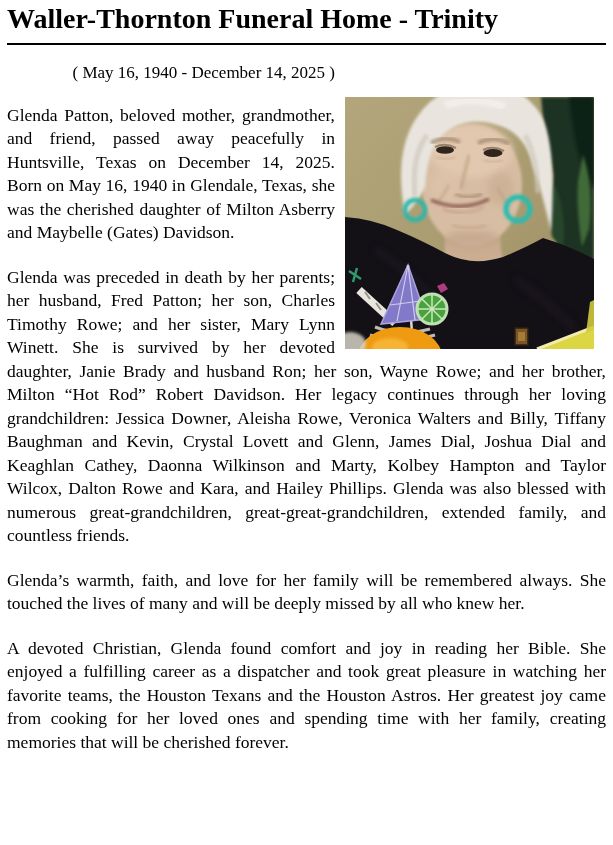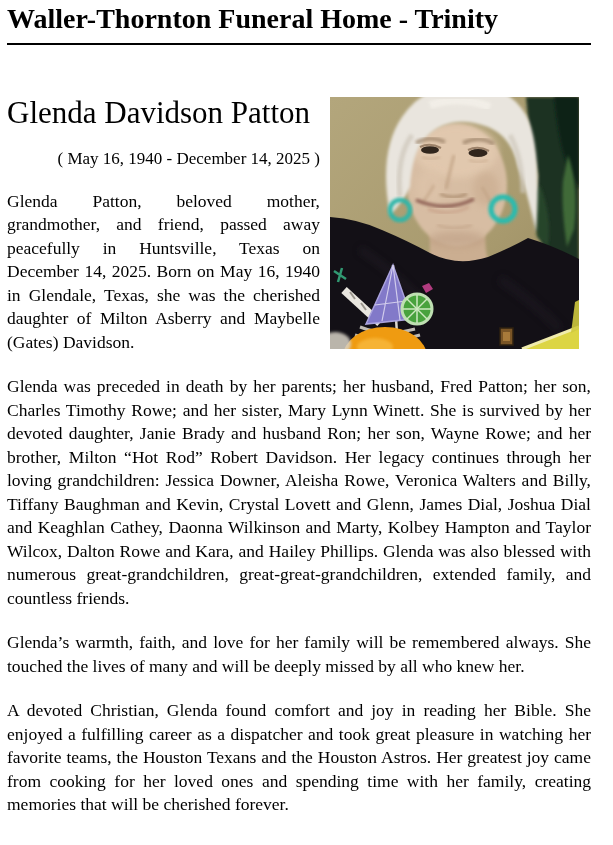--- a/index.html
+++ b/index.html
@@ -1,21 +1,21 @@
 <!DOCTYPE html>
 <html><head>
 <meta charset="utf-8">
 <style>
   html, body { margin: 0; padding: 0; background: #ffffff; }
   body {
     width: 613px;
     color: #000;
     font-family: "Liberation Serif", "DejaVu Serif", serif;
   }
-  .page { padding: 2px 22px 8px 7px; }
+  .page { padding: 2px 7px 8px 7px; }
 
   h1.site-header {
     font-size: 28px;
     line-height: 1.2;
     font-weight: bold;
     margin: 0 0 7px 0;
   }
   hr.header-divider {
     border: 0;
     border-top: 2px solid #000;
@@ -150,21 +150,20 @@
 
       <rect x="170" y="231" width="13" height="17" fill="#7a5526" stroke="#2e2110" stroke-width="1.5"></rect>
       <rect x="173" y="235" width="7" height="9" fill="#a87a3a"></rect>
 
       <path d="M192,252 L249,230 L249,252 Z" fill="#dcd544"></path>
       <path d="M192,252 L249,230" stroke="#f0ecac" stroke-width="3"></path>
       <path d="M245,205 L249,203 L249,232 L241,236 Z" fill="#cfc93e" opacity="0.9"></path>
     </svg>
   </div>
 
-  <h2 class="deceased-name">Glenda Davidson Patton</h2>
   <p class="dates">( May 16, 1940 - December 14, 2025 )</p>
 
   <p class="body-text">Glenda Patton, beloved mother, grandmother, and friend, passed away peacefully in Huntsville, Texas on December 14, 2025. Born on May 16, 1940 in Glendale, Texas, she was the cherished daughter of Milton Asberry and Maybelle (Gates) Davidson.</p>
   <p class="body-text">Glenda was preceded in death by her parents; her husband, Fred Patton; her son, Charles Timothy Rowe; and her sister, Mary Lynn Winett. She is survived by her devoted daughter, Janie Brady and husband Ron; her son, Wayne Rowe; and her brother, Milton “Hot Rod” Robert Davidson. Her legacy continues through her loving grandchildren: Jessica Downer, Aleisha Rowe, Veronica Walters and Billy, Tiffany Baughman and Kevin, Crystal Lovett and Glenn, James Dial, Joshua Dial and Keaghlan Cathey, Daonna Wilkinson and Marty, Kolbey Hampton and Taylor Wilcox, Dalton Rowe and Kara, and Hailey Phillips. Glenda was also blessed with numerous great-grandchildren, great-great-grandchildren, extended family, and countless friends.</p>
   <p class="body-text">Glenda’s warmth, faith, and love for her family will be remembered always. She touched the lives of many and will be deeply missed by all who knew her.</p>
   <p class="body-text">A devoted Christian, Glenda found comfort and joy in reading her Bible. She enjoyed a fulfilling career as a dispatcher and took great pleasure in watching her favorite teams, the Houston Texans and the Houston Astros. Her greatest joy came from cooking for her loved ones and spending time with her family, creating memories that will be cherished forever.</p>
 
 </div>
 
 </body></html>

